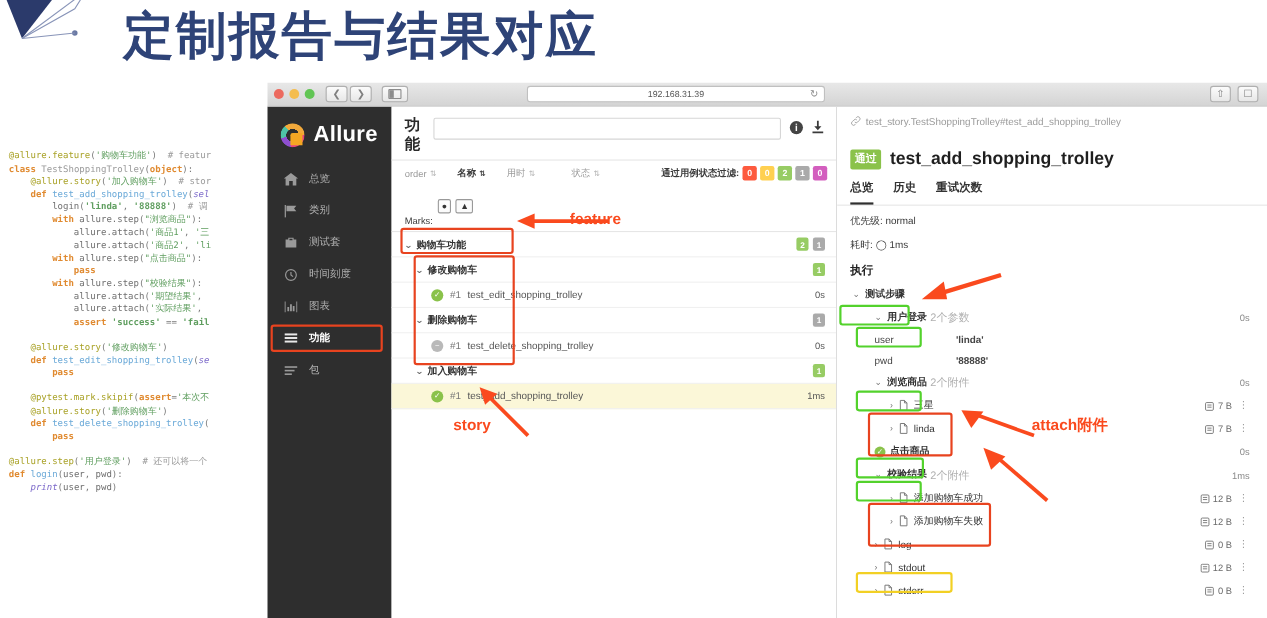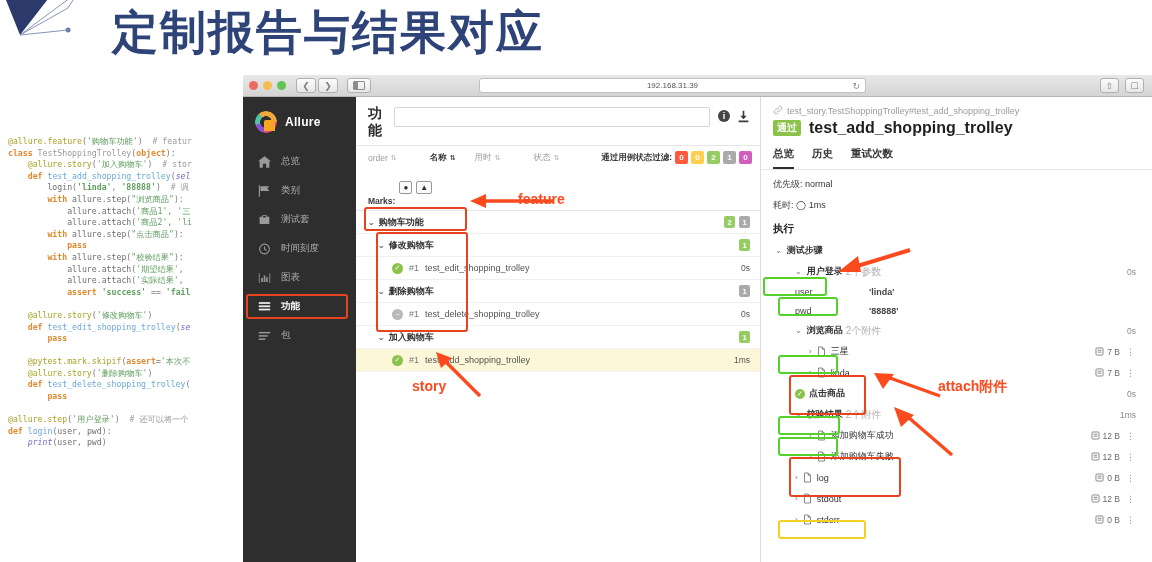--- a/index.html
+++ b/index.html
@@ -59,21 +59,21 @@
     font-size: 9px; color: #808080; display: flex; align-items: center; justify-content: center;
   }
   .sidebtn {
     width: 24px; height: 15px; border: 1px solid #b0b0b0; border-radius: 3px;
     background: linear-gradient(to bottom,#fcfcfc,#e7e7e7); margin-left: 9px;
     display: flex; align-items: center; justify-content: center;
   }
   .sidebtn .sq { width: 12px; height: 9px; border: 1px solid #8c8c8c; border-radius: 1px; position: relative; }
   .sidebtn .sq:before { content:''; position: absolute; left:0; top:0; bottom:0; width:4px; background:#8c8c8c; }
   .urlbar {
-    position: absolute; left: 236px; width: 387px; height: 15px;
+    position: absolute; left: 236px; width: 271px; height: 15px;
     background: #fff; border: 1px solid #c0c0c0; border-radius: 3px;
     display: flex; align-items: center; justify-content: center;
     font-size: 8px; color: #555;
   }
   .urlbar .reload { position: absolute; right: 5px; font-size: 9px; color: #888; }
   .tb-right { position: absolute; right: 8px; display: flex; gap: 6px; }
   .tb-right .navbtn { width: 19px; }
 
   .browser-body { display: flex; height: 465px; }
 
@@ -84,21 +84,21 @@
   }
   .allure-logo { display: flex; align-items: center; gap: 8px; padding: 14px 0 14px 12px; }
   .logo-mark { width: 22px; height: 22px; position: relative; }
   .logo-mark .ring {
     position: absolute; inset: 0; border-radius: 50%;
     background: conic-gradient(#f2a93b 0deg 90deg, #e8457c 90deg 190deg, #8e4fd0 190deg 255deg, #4ec3a7 255deg 320deg, #f2a93b 320deg 360deg);
     -webkit-mask: radial-gradient(circle, transparent 36%, #000 38%);
             mask: radial-gradient(circle, transparent 36%, #000 38%);
   }
   .logo-mark .inner { position: absolute; left: 9px; top: 9px; width: 11px; height: 11px; background: #f5a623; border-radius: 2px 0 0 0; }
-  .logo-text { font-size: 12px; font-weight: 700; color: #ffffff; letter-spacing: .3px; }
+  .logo-text { font-size: 20px; font-weight: 700; color: #ffffff; letter-spacing: .3px; }
 
   .nav-item {
     display: flex; align-items: center; gap: 10px; padding: 8px 0 8px 14px;
     font-size: 9.5px; color: #b0b0b0; position: relative;
   }
   .nav-item .nic { width: 14px; height: 13px; display: flex; align-items: center; justify-content: center; color: #9a9a9a; }
   .nav-item.active { }
   .nav-hl {
     position: absolute; left: 3px; right: 8px; top: 2px; bottom: 2px;
     border: 2px solid #e8431f; border-radius: 3px; pointer-events: none;
@@ -126,21 +126,21 @@
   .sort-col { display: flex; align-items: center; gap: 3px; }
   .sort-col.bold { color: #3a3a3a; font-weight: 700; }
   .sort-arrow { font-size: 7px; color: #b5b5b5; letter-spacing: -1px; }
   .filters { margin-left: auto; display: flex; align-items: center; gap: 3px; }
   .filters .flabel { font-size: 8.5px; color: #3a3a3a; font-weight: 700; }
   .badge {
     min-width: 13px; height: 13px; border-radius: 2px; color: #fff;
     font-size: 8px; display: flex; align-items: center; justify-content: center; font-weight: 600;
   }
   .marks-row { display: flex; align-items: center; gap: 4px; margin-top: 4px; }
-  .marks-row .mlabel { font-size: 8.5px; color: #3a3a3a; font-weight: 700; margin-top: 28px; }
+  .marks-row .mlabel { font-size: 8.5px; color: #3a3a3a; font-weight: 400; margin-top: 28px; }
   .mark-chip {
     border: 1px solid #999; border-radius: 2px; padding: 0px 3px; background: #fbfbfb;
     font-size: 8px; color: #333; line-height: 11px;
   }
 
   .tree { border-top: 1px solid #e6e6e6; }
   .tree-row {
     display: flex; align-items: center; height: 23px; padding-left: 12px;
     font-size: 9px; color: #333; border-bottom: 1px solid #f0f0f0; position: relative;
   }
@@ -161,21 +161,21 @@
   
   .redbox { position: absolute; border: 2px solid #e8431f; border-radius: 3px; pointer-events: none; }
   .greenbox { position: absolute; border: 2px solid #53d22c; border-radius: 3px; pointer-events: none; }
   .yellowbox { position: absolute; border: 2px solid #f2d024; border-radius: 3px; pointer-events: none; }
   .annot { position: absolute; color: #fa4a1e; font-size: 14px; font-weight: 600; }
 
   
   .right-panel { flex: 1; background: #fff; position: relative; overflow: hidden; }
   .rp-inner { padding: 8px 10px 0 12px; }
   .rp-crumb { font-size: 9px; color: #9b9b9b; display: flex; align-items: center; gap: 4px; }
-  .rp-title-row { display: flex; align-items: center; gap: 8px; margin-top: 2px; }
+  .rp-title-row { display: flex; gap: 8px; margin-top: 19px; }
   .pass-chip { background: #8ac24a; color: #fff; font-size: 10px; font-weight: 700; padding: 1px 4px; border-radius: 2px; }
   .rp-title { font-size: 16px; font-weight: 700; color: #1f1f1f; }
   .rp-tabs { display: flex; gap: 18px; margin-top: 10px; font-size: 10.5px; font-weight: 700; color: #333; }
   .rp-tab { padding-bottom: 6px; }
   .rp-tab.active { border-bottom: 2px solid #2f2f2f; }
   .rp-sep { border-bottom: 1px solid #e6e6e6; margin: 0 -10px 0 -12px; }
   .rp-meta { font-size: 9px; color: #3a3a3a; margin-top: 8px; }
   .rp-meta .k { color: #3a3a3a; }
   .rp-section { font-size: 10.5px; font-weight: 700; color: #222; margin-top: 10px; }
 
@@ -183,21 +183,21 @@
   .srow .sname { font-weight: 700; }
   .srow .scount { color: #b0b0b0; font-size: 10px; margin-left: 3px; font-weight: 400; }
   .srow .right { margin-left: auto; display: flex; align-items: center; gap: 6px; font-size: 8.5px; color: #8a8a8a; padding-right: 6px; }
   .lvl1 { padding-left: 2px; }
   .lvl2 { padding-left: 22px; }
   .lvl3 { padding-left: 36px; }
   .prow { display: flex; font-size: 9px; color: #444; height: 19px; align-items: center; }
   .prow .pk { padding-left: 22px; width: 96px; }
   .prow .pv { font-weight: 600; }
   .fic { width: 9px; height: 11px; margin-right: 5px; color: #7a7a7a; }
-  .attach-size { display: flex; align-items: center; gap: 3px; color: #6a6a6a; }
+  .attach-size { display: flex; align-items: flex-end; gap: 3px; color: #6a6a6a; }
   .dots3 { color: #9a9a9a; letter-spacing: 1px; font-size: 9px; }
   .sm-chev { font-size: 8px; color: #777; margin-right: 5px; }
   .ok-ico { width: 10px; height: 10px; border-radius: 50%; background: #8ac24a; color: #fff;
             font-size: 7px; display: inline-flex; align-items: center; justify-content: center; margin-right: 4px; }
 
   svg.arrow { position: absolute; pointer-events: none; overflow: visible; }
 </style>
 </head>
 <body>
 
@@ -357,21 +357,21 @@
           </span>
         </div>
       </div>
 
       <div class="mid-subhead">
         <div class="sort-row">
           <div class="sort-col">
             <span>order</span>
             <span class="sort-arrow">⇅</span>
           </div>
-          <div class="sort-col bold" style="margin-left:14px">
+          <div class="sort-col bold" style="">
             <span>名称</span>
             <span class="sort-arrow" style="color:#444">⇅</span>
           </div>
           <div class="sort-col" style="">
             <span>用时</span>
             <span class="sort-arrow">⇅</span>
           </div>
           <div class="sort-col" style="margin-left:14px">
             <span>状态</span>
             <span class="sort-arrow">⇅</span>

